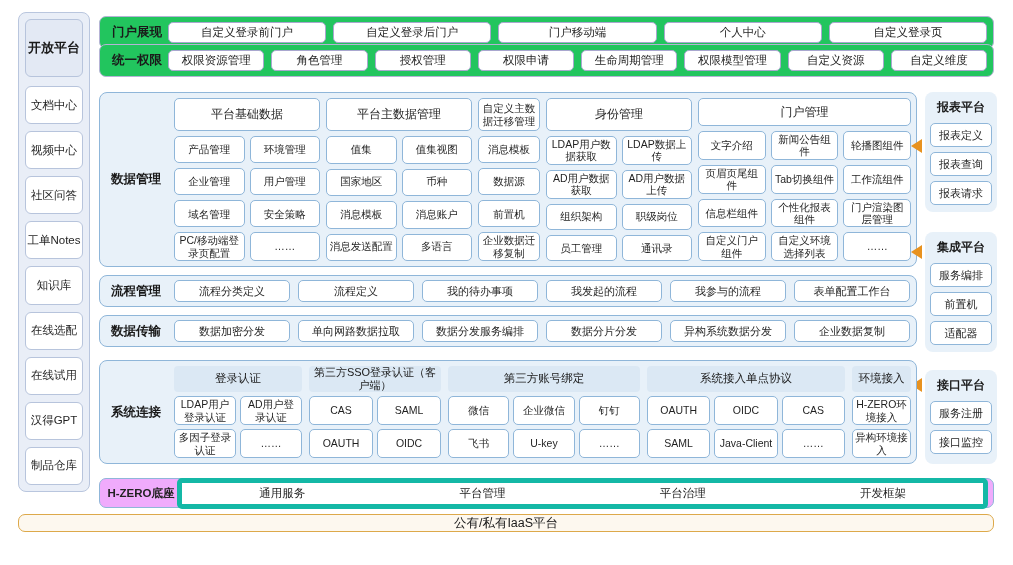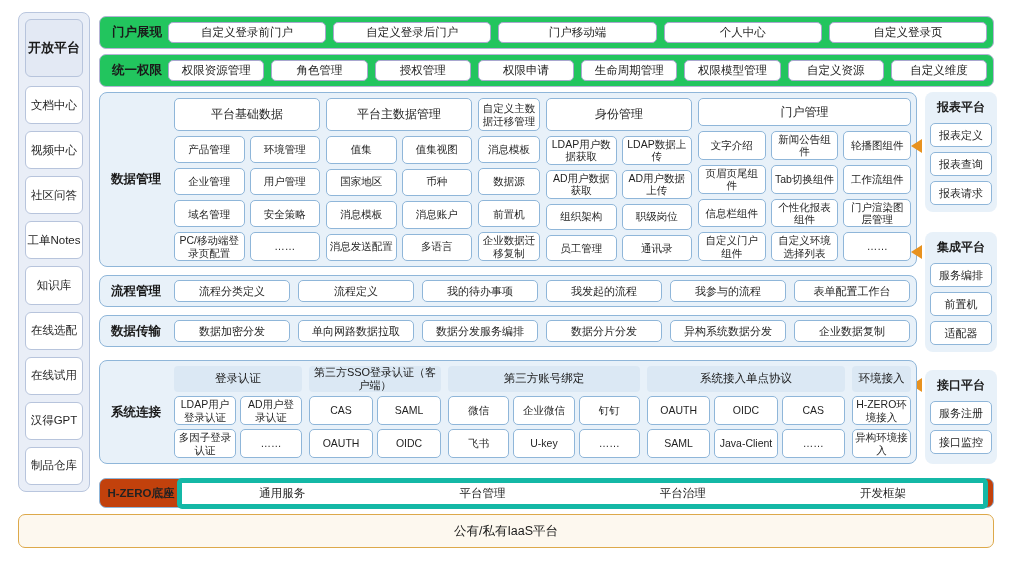--- a/index.html
+++ b/index.html
@@ -47,21 +47,21 @@
     padding:0 6px;
   }
   .topbar .lbl{
     width:62px;flex:0 0 62px;text-align:center;font-size:12.5px;font-weight:bold;
     color:#1a1a1a;
   }
   .topbar .chips{flex:1;display:flex;gap:7px;height:21px;}
   .topbar .chips .chip{flex:1;background:#ffffff;border-color:#a9a7cf;font-size:11.5px;}
 
   #bar-portal{top:16px;width:895px;height:33px;}
-  #bar-auth{top:54px;width:895px;height:33px;}
+  #bar-auth{top:44px;width:895px;height:33px;}
 
   
   .board{
     position:absolute;left:99px;background:#e8f1f9;border:1px solid #8fb6d9;
     border-radius:8px;box-sizing:border-box;
   }
   .board .rowlabel{
     position:absolute;left:0;top:0;bottom:0;width:72px;
     display:flex;align-items:center;justify-content:center;
     font-size:12.5px;font-weight:bold;color:#1a1a1a;
@@ -124,32 +124,32 @@
   .sys-line .chip{flex:1;font-size:10.5px;}
   .g-login{flex:0 0 128px;}
   .g-sso{flex:0 0 132px;}
   .g-bind{flex:0 0 192px;}
   .g-proto{flex:0 0 198px;}
   .g-env{flex:1;}
 
   
   #board-base{
     position:absolute;left:99px;top:478px;width:895px;height:30px;
-    background:#c2410c;border:1px solid #8fb6d9;border-radius:7px;
+    background:#f0abfc;border:1px solid #8fb6d9;border-radius:7px;
     box-sizing:border-box;display:flex;align-items:center;padding:0 5px;
   }
   #board-base .lbl{width:72px;flex:0 0 72px;text-align:center;font-size:11.5px;font-weight:bold;}
   #board-base .inner{
     flex:1;height:21px;background:#ffffff;border:5px solid #14b8a6;border-radius:5px;
     display:flex;align-items:center;
   }
   #board-base .inner span{flex:1;text-align:center;font-size:11.5px;}
 
   #iaas{
-    position:absolute;left:18px;top:514px;width:976px;height:34px;
+    position:absolute;left:18px;top:514px;width:976px;height:18px;
     background:#fdf8ef;border:1px solid #dda94a;border-radius:7px;
     box-sizing:border-box;display:flex;align-items:center;justify-content:center;
     font-size:12.5px;color:#1a1a1a;
   }
 </style>
 </head>
 <body>
 
 <div class="stage">
 

